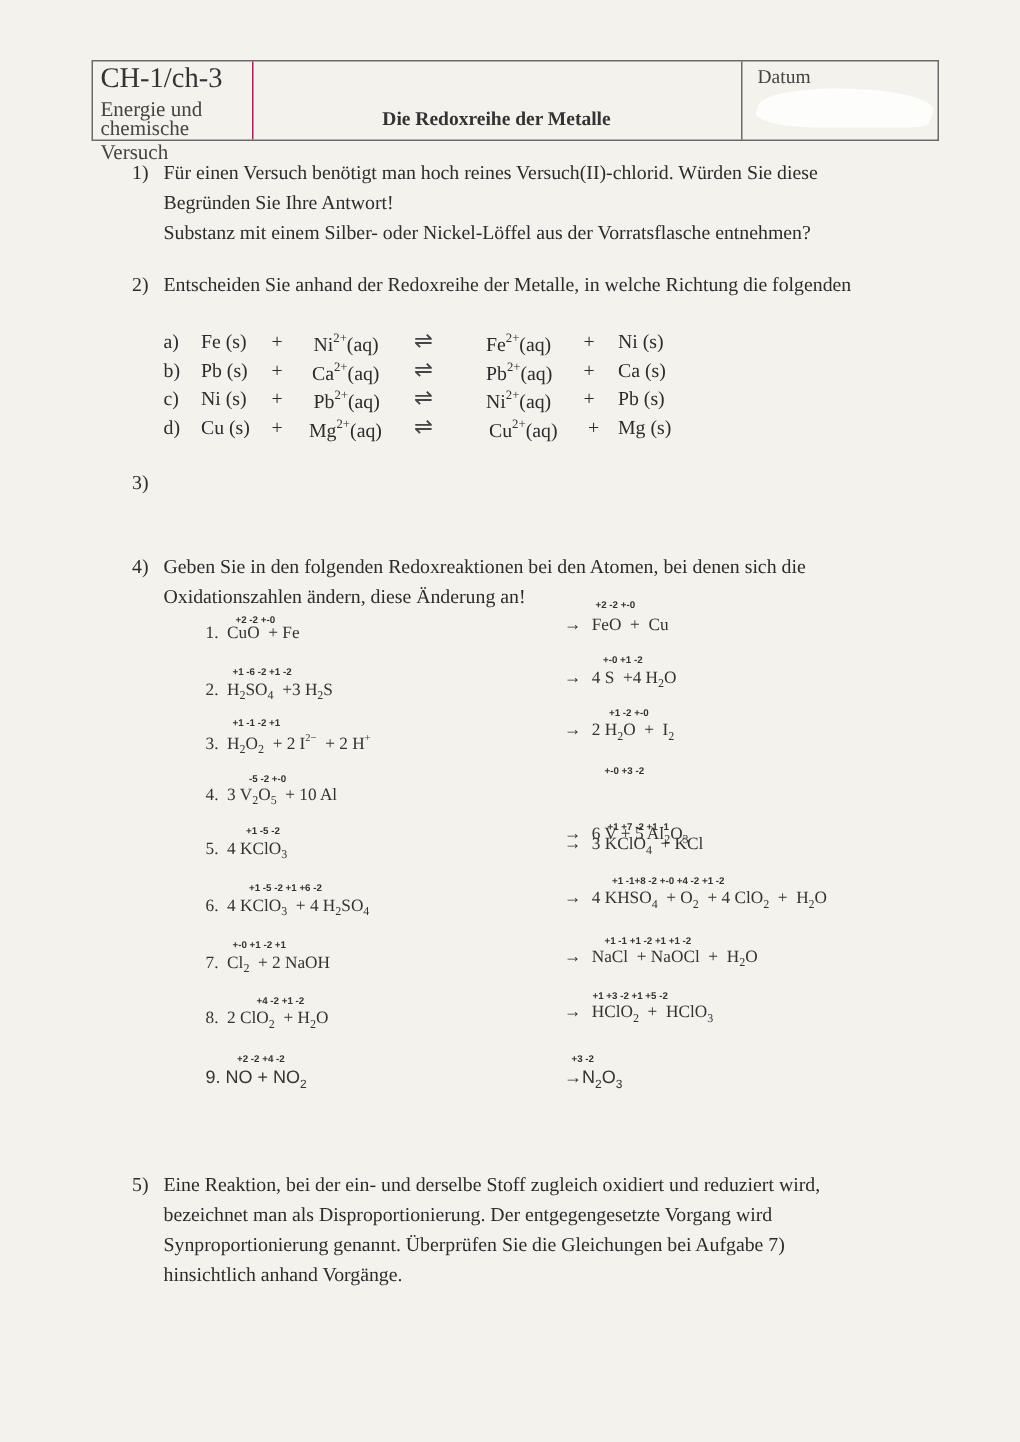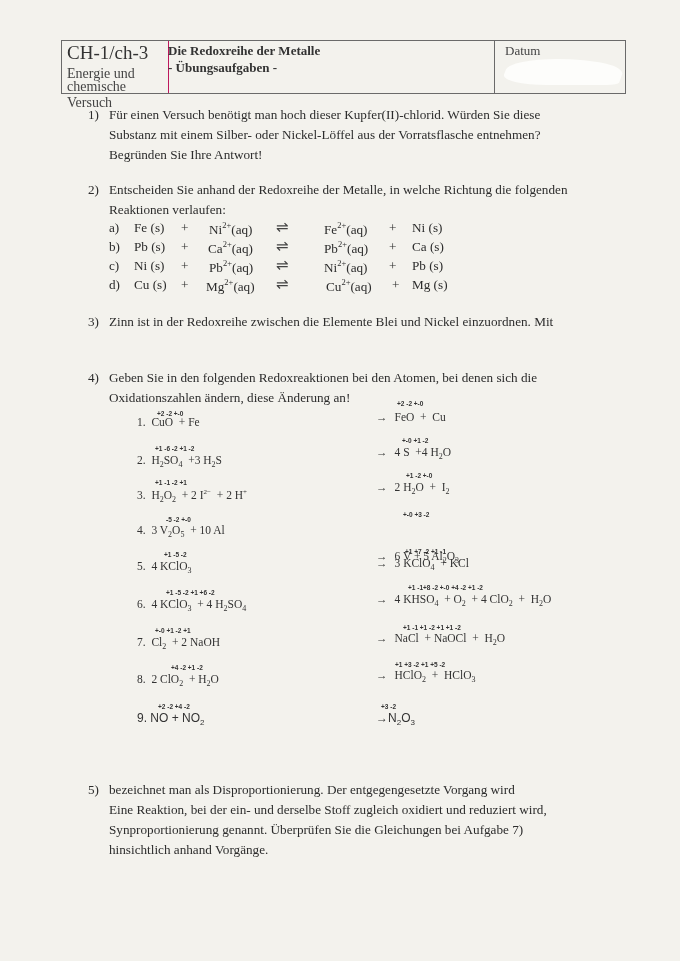--- a/index.html
+++ b/index.html
@@ -8,21 +8,21 @@
     background:#f3f2ed;
     font-family:"Liberation Serif", serif; color:#2a2a2a;
   }
   .abs { position:absolute; }
   
   .hdr { position:absolute; left:61px; top:40px; width:563px; height:52px; border:1px solid #6a6a6a; }
   .hdr .c1 { position:absolute; left:0; top:0; width:106px; height:52px; border-right:1px solid #be185d; }
   .hdr .c3 { position:absolute; left:432px; top:0; width:131px; height:52px; border-left:1px solid #6a6a6a; }
   .code { position:absolute; left:5px; top:1px; font-size:19px; color:#333; }
   .sub { position:absolute; left:5px; font-size:14px; color:#444; }
-  .title { position:absolute; left:106px; width:326px; text-align:left; font-weight:bold; font-size:13px; color:#333; }
+  .title { position:absolute; left:106px; width:326px; text-align:center; font-weight:bold; font-size:13px; color:#333;margin-top:28px; }
   .datum { position:absolute; left:10px; top:2px; font-size:13px; color:#444; }
   .blot { position:absolute; left:10px; top:18px; width:118px; height:26px; background:#fdfdfb; border-radius:40% 60% 10% 40%; transform:skewX(-20deg); }
 
   .task { position:absolute; left:88px; font-size:13.2px; line-height:20px; color:#2c2c2c; }
   .task .num { position:absolute; left:0; top:0; }
   .task .txt { position:absolute; left:21px; top:0; width:520px; }
 
   .rx { position:absolute; font-size:13.2px; color:#2c2c2c; white-space:nowrap; }
   sup.ch { font-size:8.5px; vertical-align:6px; }
   .eqarrow { position:absolute; font-size:15px; color:#444; letter-spacing:-2px; }
@@ -37,41 +37,39 @@
 </head>
 <body>
 
 <div class="hdr">
   <div class="c1">
     <span class="code">CH-1/ch-3</span>
     <span class="sub" style="top:25px">Energie und</span>
     <span class="sub" style="top:38px">chemische Versuch</span>
   </div>
   <span class="title" style="top:2px">Die Redoxreihe der Metalle</span>
-  <span class="title" style="top:19px">- Übungsaufgaben -</span>
   <div class="c3">
     <span class="datum">Datum</span>
     <div class="blot"></div>
   </div>
 </div>
 
 <div class="task" style="top:105px">
   <span class="num">1)</span>
   <div class="txt">
-    <div>Für einen Versuch benötigt man hoch dieser Kupfer(II)-chlorid. Würden Sie diese</div>
+    <div>Für einen Versuch benötigt man hoch reines Versuch(II)-chlorid. Würden Sie diese</div>
+    <div>Begründen Sie Ihre Antwort!</div>
     <div>Substanz mit einem Silber- oder Nickel-Löffel aus der Vorratsflasche entnehmen?</div>
-    <div>Begründen Sie Ihre Antwort!</div>
   </div>
 </div>
 
 <div class="task" style="top:180px">
   <span class="num">2)</span>
   <div class="txt">
     <div>Entscheiden Sie anhand der Redoxreihe der Metalle, in welche Richtung die folgenden</div>
-    <div>Reaktionen verlaufen:</div>
   </div>
 </div>
 
 <div>
 
   <div class="rx" style="top:220px;left:0">
     <span class="abs" style="left:109px">a)</span>
     <span class="abs" style="left:134px">Fe (s)</span>
     <span class="abs" style="left:181px">+</span>
     <span class="abs" style="left:209px"><span>Ni</span><sup class="ch">2+</sup><span>(aq)</span></span>
@@ -111,21 +109,20 @@
     <span class="eqarrow" style="left:276px;top:-2px">⇌</span>
     <span class="abs" style="left:326px"><span>Cu</span><sup class="ch">2+</sup><span>(aq)</span></span>
     <span class="abs" style="left:392px">+</span>
     <span class="abs" style="left:412px">Mg (s)</span>
   </div>
 </div>
 
 <div class="task" style="top:312px">
   <span class="num">3)</span>
   <div class="txt">
-    <div>Zinn ist in der Redoxreihe zwischen die Elemente Blei und Nickel einzuordnen. Mit</div>
   </div>
 </div>
 
 <div class="task" style="top:368px">
   <span class="num">4)</span>
   <div class="txt">
     <div>Geben Sie in den folgenden Redoxreaktionen bei den Atomen, bei denen sich die</div>
     <div>Oxidationszahlen ändern, diese Änderung an!</div>
   </div>
 </div>
@@ -174,18 +171,18 @@
 
   <span class="ox" style="left:158px;top:703px">+2 -2    +4  -2</span>
   <span class="eq sans" style="left:137px;top:711px"><span>9.</span> NO + NO<sub>2</sub></span>
   <span class="ox" style="left:381px;top:703px">+3  -2</span>
   <span class="eq sans" style="left:376px;top:711px"><span>→</span>N<sub>2</sub>O<sub>3</sub></span>
 </div>
 
 <div class="task" style="top:780px">
   <span class="num">5)</span>
   <div class="txt">
+    <div>Eine Reaktion, bei der ein- und derselbe Stoff zugleich oxidiert und reduziert wird,</div>
     <div>bezeichnet man als Disproportionierung. Der entgegengesetzte Vorgang wird</div>
-    <div>Eine Reaktion, bei der ein- und derselbe Stoff zugleich oxidiert und reduziert wird,</div>
     <div>Synproportionierung genannt. Überprüfen Sie die Gleichungen bei Aufgabe 7)</div>
     <div>hinsichtlich anhand Vorgänge.</div>
   </div>
 </div>
 
 </body></html>

